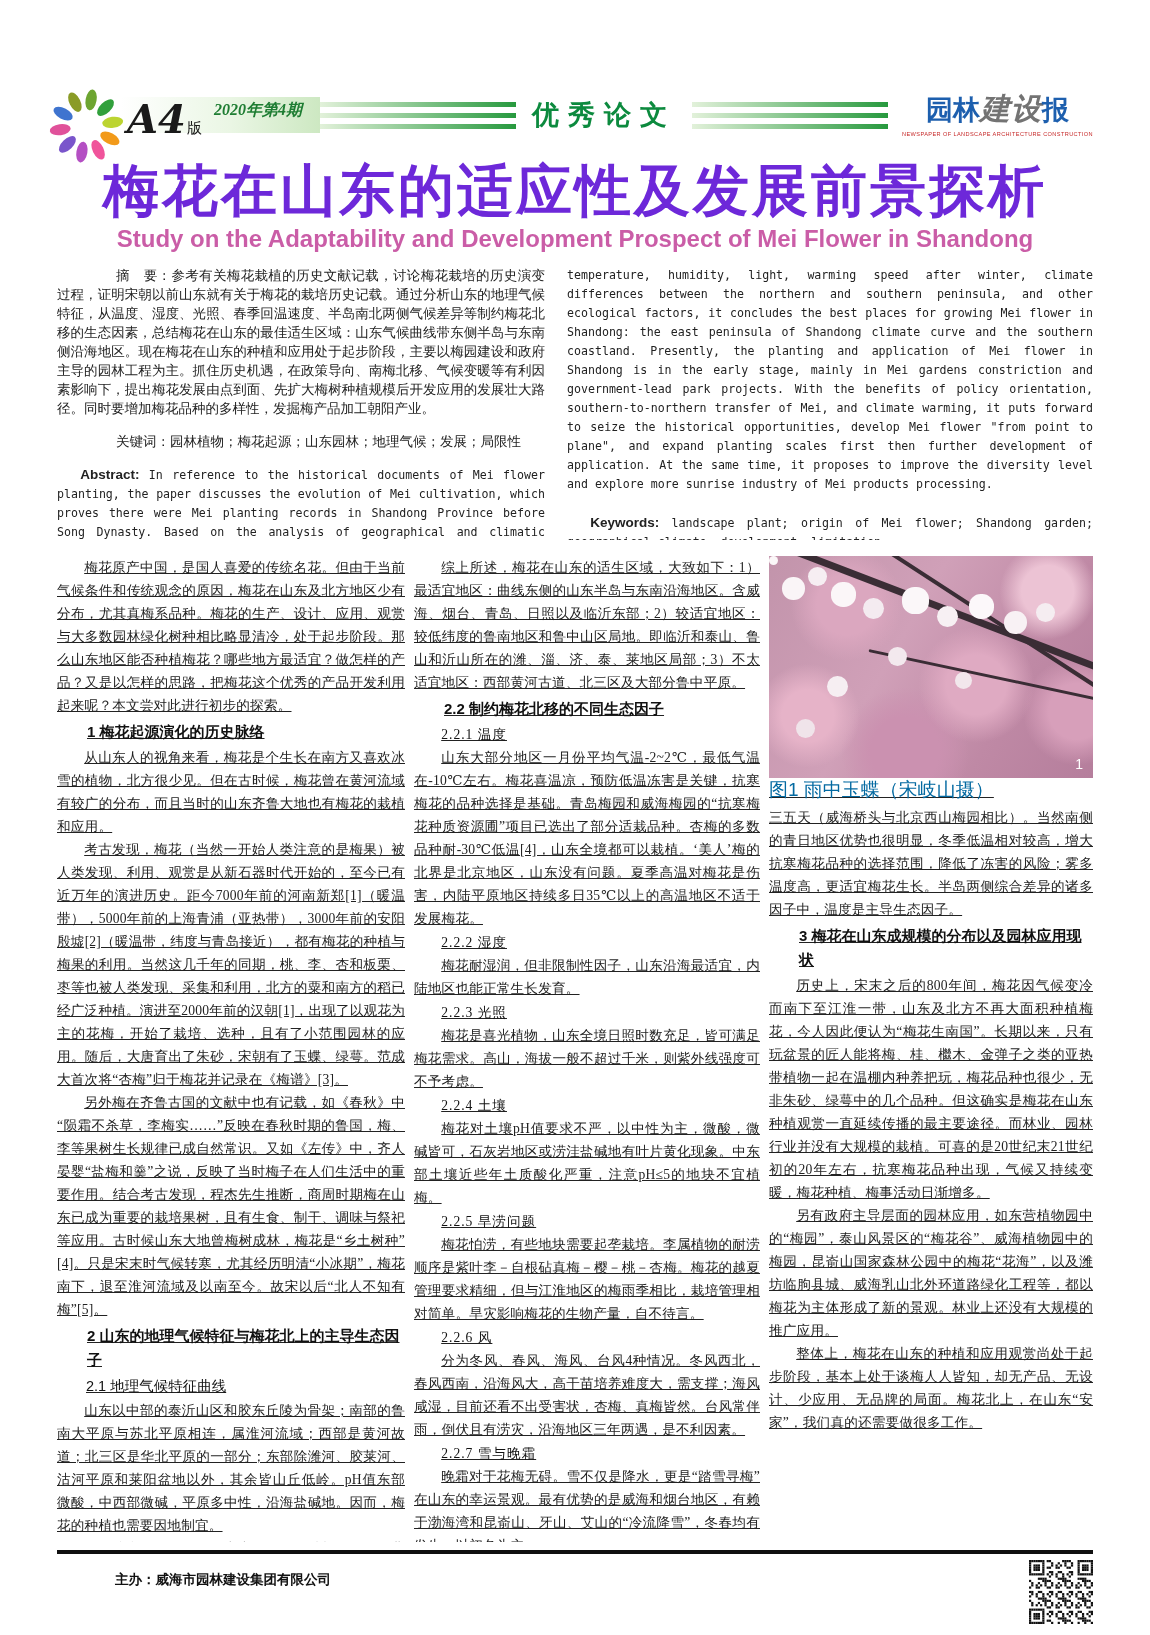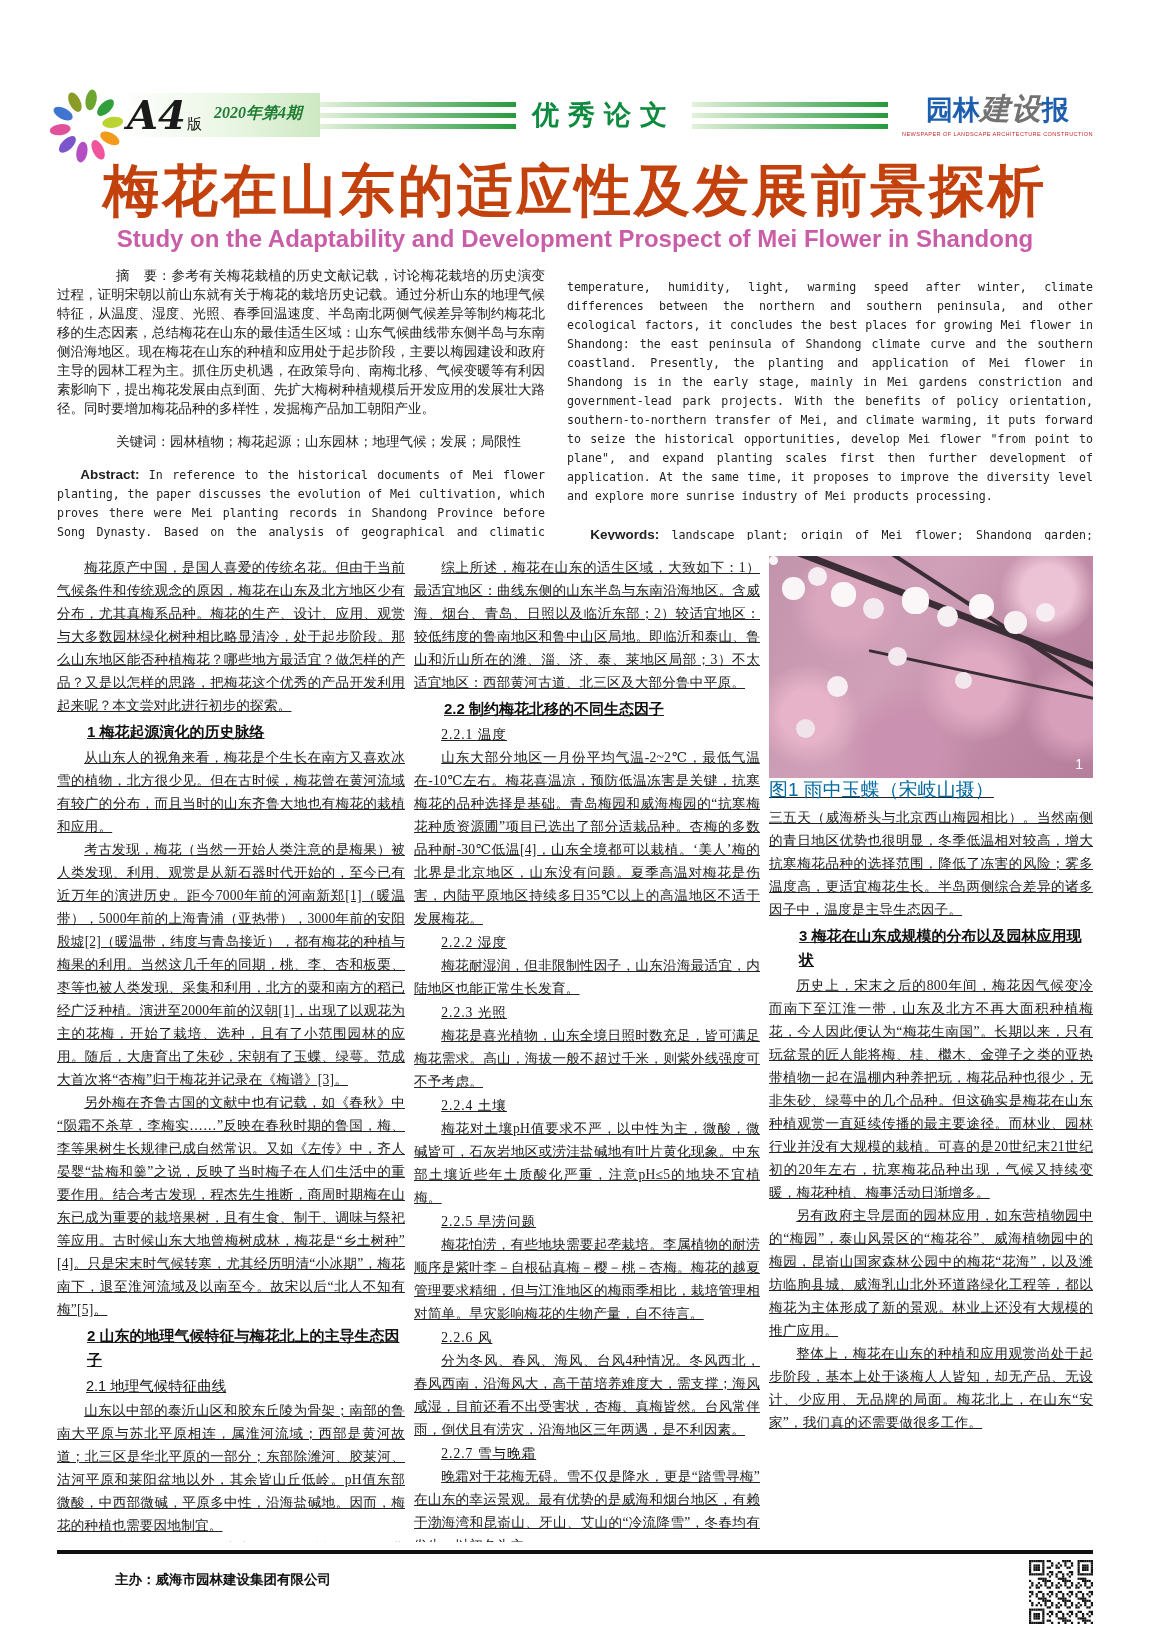--- a/index.html
+++ b/index.html
@@ -3,42 +3,42 @@
 <meta charset="utf-8">
 <style>
   html,body{margin:0;padding:0;background:#ffffff;}
   body{width:1150px;height:1635px;position:relative;font-family:"Liberation Serif","DejaVu Serif",serif;color:#222;}
   .page{position:absolute;inset:0;padding:0 57px;box-sizing:border-box;overflow:hidden;}
 
   
   .header{margin-top:82px;height:66px;display:flex;align-items:center;}
   .flower{position:relative;width:58px;height:60px;flex:0 0 auto;}
   .petal{position:absolute;left:24px;top:20px;width:11px;height:21px;border-radius:50%;transform-origin:50% 100%;}
-  .edition-strip{display:flex;align-items:center;background:linear-gradient(90deg,#ffffff, #eaf6e4 55%, #cde8c2);padding:3px 14px 3px 6px;margin-left:6px;height:44px;box-sizing:border-box;}
+  .edition-strip{display:flex;align-items:flex-start;background:linear-gradient(90deg,#ffffff, #eaf6e4 55%, #cde8c2);padding:3px 14px 3px 6px;margin-left:6px;height:36px;box-sizing:border-box;}
   .a4 i{font-style:italic;font-family:"DejaVu Serif",serif;font-weight:bold;font-size:40px;line-height:38px;color:#1a1a1a;}
   .a4 .ban{font-style:normal;font-size:15px;color:#1a1a1a;margin-left:1px;}
   .issue{font-size:16px;font-weight:bold;font-style:italic;color:#1e7d32;margin:0 4px 3px 12px;white-space:nowrap;}
   .stripes{flex:1 1 auto;display:flex;flex-direction:column;justify-content:center;gap:6px;height:34px;min-width:40px;}
   .stripes i{display:block;height:5px;background:linear-gradient(90deg,#e2f1da,#27993e);}
   .banner{font-family:"Liberation Sans",sans-serif;font-weight:bold;font-size:27px;color:#0c8a3e;letter-spacing:9px;margin:0 16px;white-space:nowrap;}
   .masthead{margin-left:14px;text-align:center;flex:0 0 auto;}
   .mh-line{white-space:nowrap;line-height:30px;}
   .mh-blue{color:#1d5fae;font-family:"Liberation Sans",sans-serif;font-weight:bold;font-size:27px;}
   .mh-pink{color:#737373;font-family:"DejaVu Serif",serif;font-weight:bold;font-style:italic;font-size:30px;letter-spacing:1px;}
   .mh-tag{color:#c62828;font-family:"Liberation Sans",sans-serif;font-size:5.6px;letter-spacing:.4px;margin-top:2px;white-space:nowrap;}
 
   
-  .title{margin:14px 0 0;text-align:center;font-family:"Liberation Sans","DejaVu Sans",sans-serif;font-weight:900;font-size:56px;line-height:58px;letter-spacing:3px;color:#c2410c;white-space:nowrap;}
+  .title{margin:14px 0 0;text-align:center;font-family:"Liberation Sans","DejaVu Sans",sans-serif;font-weight:900;font-size:56px;line-height:58px;letter-spacing:3px;color:#6d28d9;white-space:nowrap;}
   .subtitle{margin:6px 0 0;text-align:center;font-family:"Liberation Sans",sans-serif;font-weight:bold;font-size:24px;line-height:26px;color:#ca5da7;}
 
   
   .abstract{display:flex;gap:22px;margin-top:14px;height:274px;overflow:hidden;}
   .abs-col{box-sizing:border-box;}
   .abs-left{width:488px;flex:0 0 auto;}
-  .abs-right{flex:1 1 auto;margin-top:12px;}
+  .abs-right{flex:1 1 auto;}
   .abs-zh{margin:0;font-size:13.5px;line-height:19px;text-align:justify;text-indent:2em;}
   .abs-zh .lbl,.abs-kw .lbl{font-family:"Liberation Sans",sans-serif;font-weight:normal;margin-left:32px;}
   .abs-kw{margin:14px 0 0;font-size:13.5px;line-height:19px;text-indent:2em;}
   .abs-en{margin:14px 0 0;font-family:"DejaVu Sans Mono","Liberation Mono",monospace;font-size:11.6px;line-height:19px;text-align:justify;}
   .abs-en .lbl-en,.kw-en .lbl-en{font-family:"Liberation Sans",sans-serif;font-weight:bold;font-size:13.5px;}
   .abs-en:first-child{margin-top:0;}
   .abs-left .abs-en{text-indent:2em;}
   .right-en{margin-top:0;}
   .kw-en{margin-top:19px;text-indent:2em;}
 

